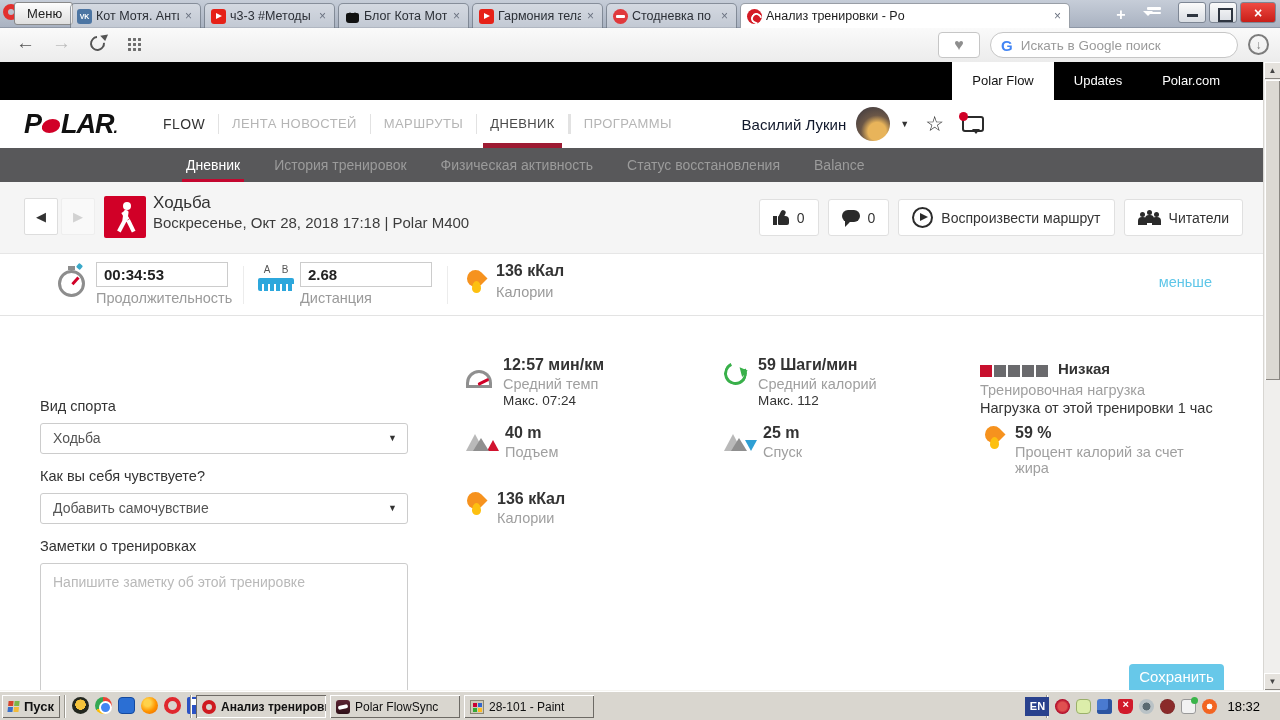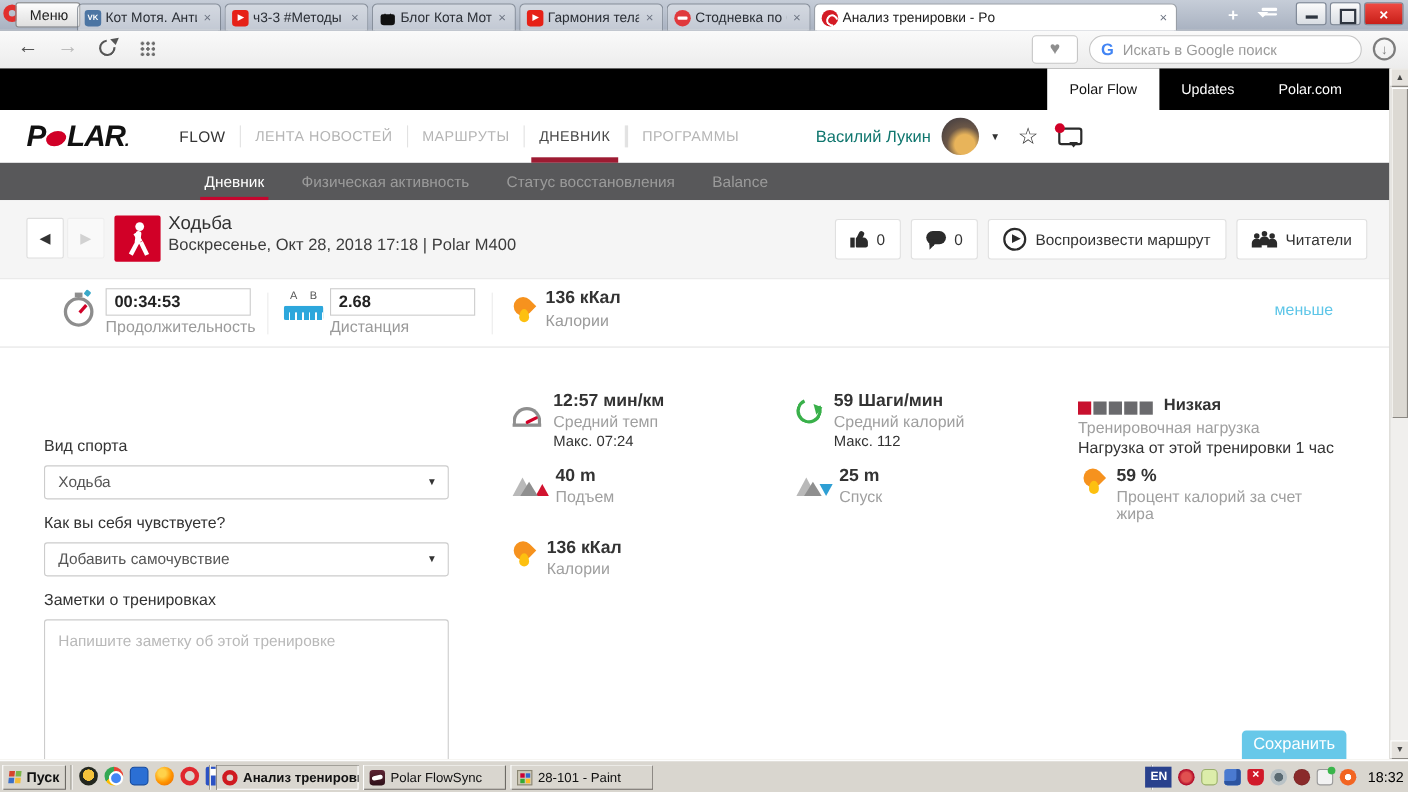--- a/index.html
+++ b/index.html
@@ -70,21 +70,21 @@
   .polar-logo{position:absolute;left:24px;top:9px;font-size:27px;font-weight:900;font-style:italic;color:#111;letter-spacing:-1px}
   .logo-o{display:inline-block;width:18px;height:14px;background:#d10027;border-radius:50%;transform:skew(-14deg);margin:0 1px}
   .logo-dot{font-size:16px}
   .mn-items{position:absolute;left:150px;top:0;height:48px;display:flex;align-items:stretch}
   .mn-item{line-height:48px;padding:0 13px;font-size:13px;font-weight:normal;color:#b5b5b5;letter-spacing:.4px;position:relative}
   .mn-item.flow{color:#333;font-size:14px}
   .mn-item.active{color:#4a4a4a}
   .mn-item.active::after{content:"";position:absolute;left:6px;right:6px;bottom:0;height:5px;background:#9d1b32}
   .mn-sep{width:1px;background:#e2e2e2;height:20px;margin-top:14px}
   .mn-user{position:absolute;right:40px;top:0;height:48px;display:flex;align-items:center;gap:10px}
-  .uname{font-size:15px;color:#0f766e}
+  .uname{font-size:15px;color:#0f172a}
   .avatar{width:34px;height:34px;border-radius:50%;background:radial-gradient(circle at 62% 72%,#e8b45a 0 28%,#6b5747 50%,#35343f 100%)}
   .ucaret{font-size:9px;color:#333}
   .star-g{font-size:21px;color:#2f2f2f;margin-left:6px}
   .notif-icon{position:relative;width:22px;height:16px;border:2px solid #2b2b2b;border-radius:3px;margin-left:8px}
   .notif-icon::after{content:"";position:absolute;right:2px;bottom:-8px;border:4px solid transparent;border-top:5px solid #2b2b2b}
   .notif-dot{position:absolute;left:-5px;top:-6px;width:9px;height:9px;background:#d10027;border-radius:50%}
 
   .subnav{position:absolute;left:0;top:86px;width:1280px;height:34px;background:#58585a}
   .sn-items{position:absolute;left:186px;top:0;display:flex;gap:34px}
   .sn-item{position:relative;line-height:34px;font-size:14px;color:#9b9b9b}
@@ -198,21 +198,21 @@
   .qi-floppy::after{content:"";position:absolute;left:3px;top:2px;width:11px;height:6px;background:#fff}
   .ql-more{font-size:13px;font-weight:bold;color:#222;margin-left:2px}
   .taskbtn{position:absolute;top:4px;height:23px;width:130px;display:flex;align-items:center;gap:5px;padding:0 6px;font-size:12px;color:#111;background:#d9d6cf;overflow:hidden;white-space:nowrap}
   .taskbtn.active{font-weight:bold}
   .ti{width:14px;height:14px;flex:0 0 14px;position:relative}
   .ti-opera{border:4px solid #cf1a20;border-radius:50%}
   .ti-fsync{background:linear-gradient(#5c2433,#2e1018);border-radius:3px}
   .ti-fsync::after{content:"";position:absolute;left:2px;top:5px;width:10px;height:4px;background:#fff;border-radius:2px;transform:rotate(-12deg)}
   .ti-paint{background:#cfcab9;border:1px solid #8a8673}
   .ti-paint::after{content:"";position:absolute;left:2px;top:2px;width:4px;height:4px;background:#c03;box-shadow:5px 0 0 #36c,0 5px 0 #3a3,5px 5px 0 #fb2}
-  .tray{position:absolute;right:0;top:0;height:30px;display:flex;align-items:center;gap:6px;padding:0 4px 0 10px}
+  .tray{position:absolute;right:0;top:0;height:30px;display:flex;align-items:center;gap:6px;padding:0 20px 0 10px}
   .lang{width:24px;height:19px;background:#29418d;color:#fff;font-size:11px;font-weight:bold;text-align:center;line-height:19px}
   .tri{width:15px;height:15px;position:relative;border-radius:3px}
   .tr1{background:radial-gradient(circle,#e05050 0 40%,#a02 70%);border-radius:50%}
   .tr2{background:#dcedaa;border:1px solid #9ab06a;border-radius:4px}
   .tr3{background:#4a7ad0;box-shadow:inset -4px -4px 0 #2c54a0}
   .tr4{background:#d11a2a;border-radius:2px 2px 6px 6px}
   .tr4::after{content:"×";position:absolute;left:4px;top:-1px;color:#fff;font-size:11px;font-weight:bold}
   .tr5{background:radial-gradient(circle,#5a6a72 0 35%,#b9c2c6 40%);border-radius:50%}
   .tr6{background:radial-gradient(circle,#8a2a2a 0 60%,#3a0f0f);border-radius:50%}
   .tr7{background:#f2f2f2;border:1px solid #999}
@@ -314,20 +314,21 @@
         <span class="star-g">☆</span>
         <span class="notif-icon">
             <span class="notif-dot"></span>
           </span>
       </div>
     </div>
 
     <div class="subnav">
       <div class="sn-items">
         <div class="sn-item active">Дневник</div>
+        <div class="sn-item">История тренировок</div>
         <div class="sn-item">Физическая активность</div>
         <div class="sn-item">Статус восстановления</div>
         <div class="sn-item">Balance</div>
       </div>
     </div>
 
     <div class="trainhead">
       <div class="pgbtn pgprev">◀</div>
       <div class="pgbtn pgnext">▶</div>
       <div class="sporticon">

